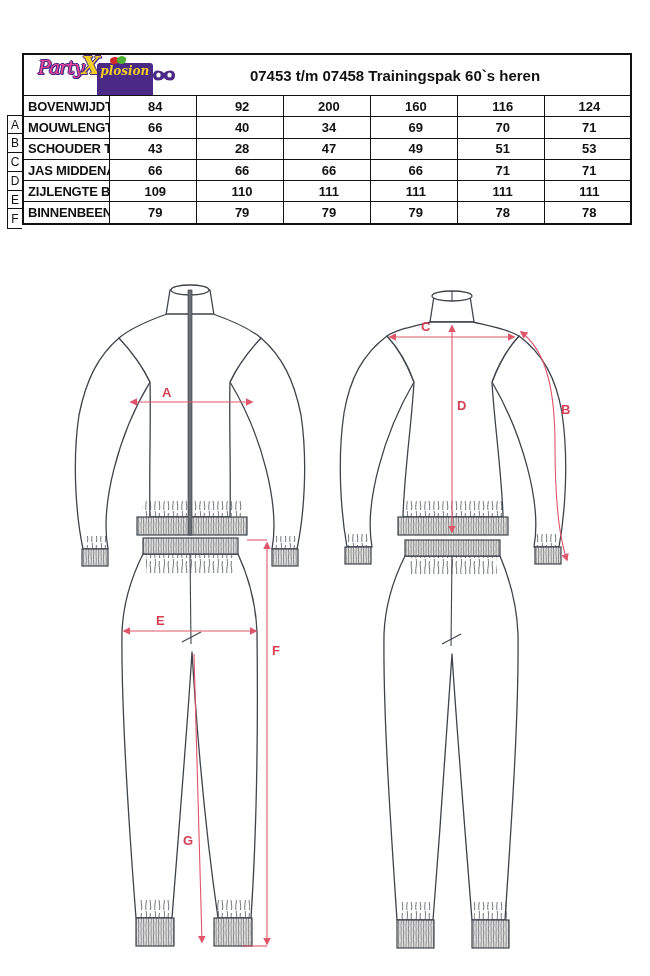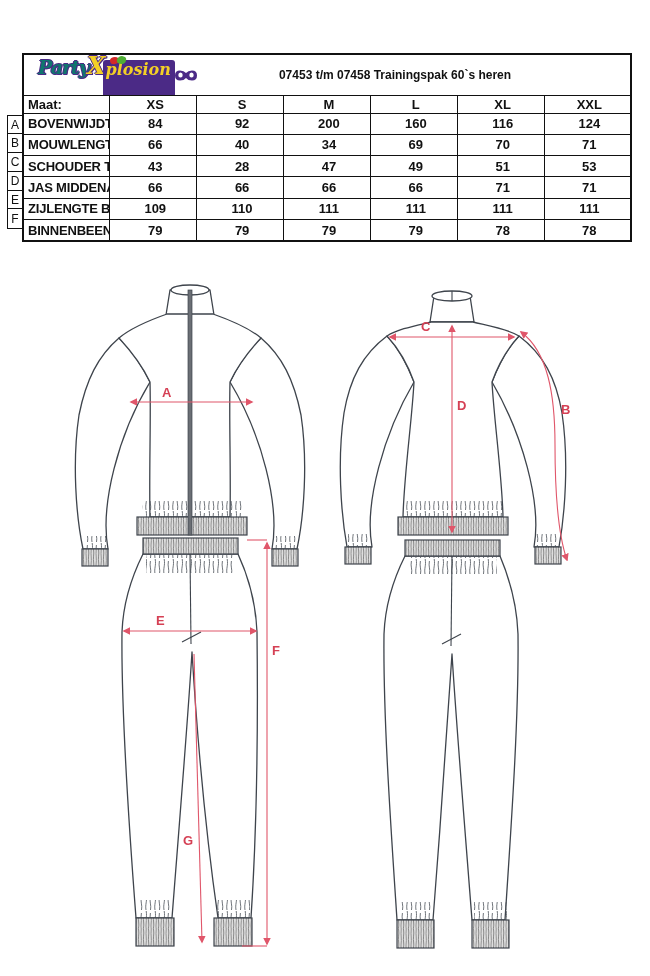--- a/index.html
+++ b/index.html
@@ -33,41 +33,41 @@
     border:1.6px solid #111;border-right:none;
     font-size:12px;display:flex;align-items:center;justify-content:center;
     background:#fff;
   }
   .letter-cell:first-child{margin-top:0;}
 
   
   .logo{position:relative;display:flex;align-items:center;margin-left:10px;width:122px;flex:0 0 auto;height:40px;}
   .logo-text{display:flex;align-items:baseline;}
   .lg-party{
-    font-family:"DejaVu Serif",serif;font-style:italic;font-weight:bold;
-    font-size:19px;color:#0f766e;letter-spacing:-1px;
+    font-family:"DejaVu Serif",serif;font-style:italic;font-weight:normal;
+    font-size:19px;color:#ec4899;letter-spacing:-1px;
     text-shadow:-1px 0 #4b2a86,1px 0 #4b2a86,0 -1px #4b2a86,0 1px #4b2a86,1px 1px #4b2a86;
   }
   .lg-x{
     font-family:"DejaVu Serif",serif;font-style:italic;font-weight:bold;
     font-size:24px;color:#f3cf26;margin-left:-2px;
     text-shadow:-1px 0 #4b2a86,1px 0 #4b2a86,0 -1px #4b2a86,0 1px #4b2a86,1px 1px #4b2a86;
   }
   .lg-plosion{
     font-family:"DejaVu Serif",serif;font-style:italic;font-weight:bold;
-    font-size:16px;color:#f3cf26;background:#4b2a86;border-radius:3px;
+    font-size:12px;color:#f3cf26;background:#4b2a86;border-radius:3px;
     padding:2px 4px 20px 3px;margin-left:-3px;position:relative;top:1px;
   }
   .splash{position:absolute;left:72px;top:1px;width:16px;height:9px;}
   .splash .s1{position:absolute;left:0;top:1px;width:9px;height:7px;border-radius:50% 60% 40% 50%;background:#d22a2a;transform:rotate(-18deg);}
   .splash .s2{position:absolute;left:7px;top:0;width:9px;height:8px;border-radius:60% 40% 55% 45%;background:#4fae35;transform:rotate(14deg);}
   .mask-ic{margin-left:-1px;flex:0 0 auto;}
 
   .sheet-title{
-    flex:1;text-align:center;font-weight:bold;font-size:12px;letter-spacing:0;
+    flex:1;text-align:center;font-weight:bold;font-size:15px;letter-spacing:0;
   }
 
   
   .diagram-wrap{position:absolute;left:0;top:270px;width:650px;height:706px;}
   svg .outline{fill:#fff;stroke:#3e444c;stroke-width:1.3;stroke-linejoin:round;}
   svg .thin{fill:none;stroke:#3e444c;stroke-width:1.1;}
   svg .band{stroke:#3e444c;stroke-width:1.2;}
   svg .frg{stroke:none;}
   svg .meas{stroke:#e0566a;stroke-width:1.1;fill:none;}
   svg text.mlabel{font-family:"Liberation Sans",sans-serif;font-weight:bold;font-size:13px;fill:#d54054;}
@@ -104,29 +104,20 @@
             <svg class="mask-ic" width="24" height="13" viewBox="0 0 24 13">
               <path d="M1,6.5 Q1,1.5 6,1.5 Q10,1.5 12,4 Q14,1.5 18,1.5 Q23,1.5 23,6.5 Q23,11.5 18,11.5 Q14,11.5 12,9 Q10,11.5 6,11.5 Q1,11.5 1,6.5 Z" fill="#4b2a86"></path>
               <ellipse cx="6.5" cy="6" rx="2.2" ry="2.6" fill="#fff"></ellipse>
               <ellipse cx="17.5" cy="6" rx="2.2" ry="2.6" fill="#fff"></ellipse>
             </svg>
           </div>
           <div class="sheet-title">07453 t/m 07458 Trainingspak 60`s heren</div>
         </div>
       </td>
     </tr>
-    <tr class="maat-row">
-      <td class="label-col">Maat:</td>
-      <td class="size-col">XS</td>
-      <td class="size-col">S</td>
-      <td class="size-col">M</td>
-      <td class="size-col">L</td>
-      <td class="size-col">XL</td>
-      <td class="size-col">XXL</td>
-    </tr>
     <tr>
       <td class="row-label">BOVENWIJDTE</td>
       <td class="val">84</td>
       <td class="val">92</td>
       <td class="val">200</td>
       <td class="val">160</td>
       <td class="val">116</td>
       <td class="val">124</td>
     </tr>
     <tr>

